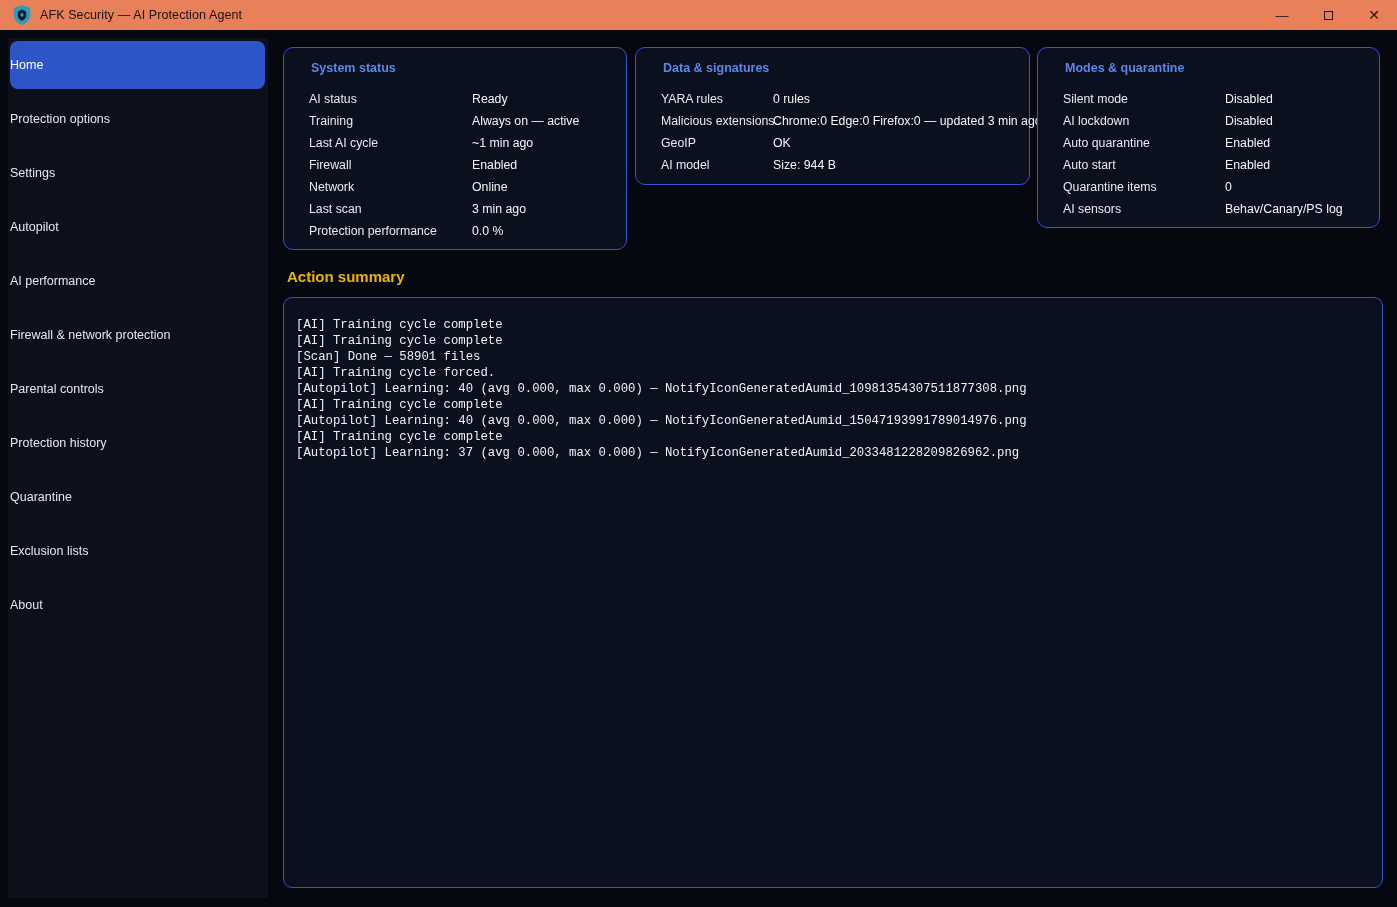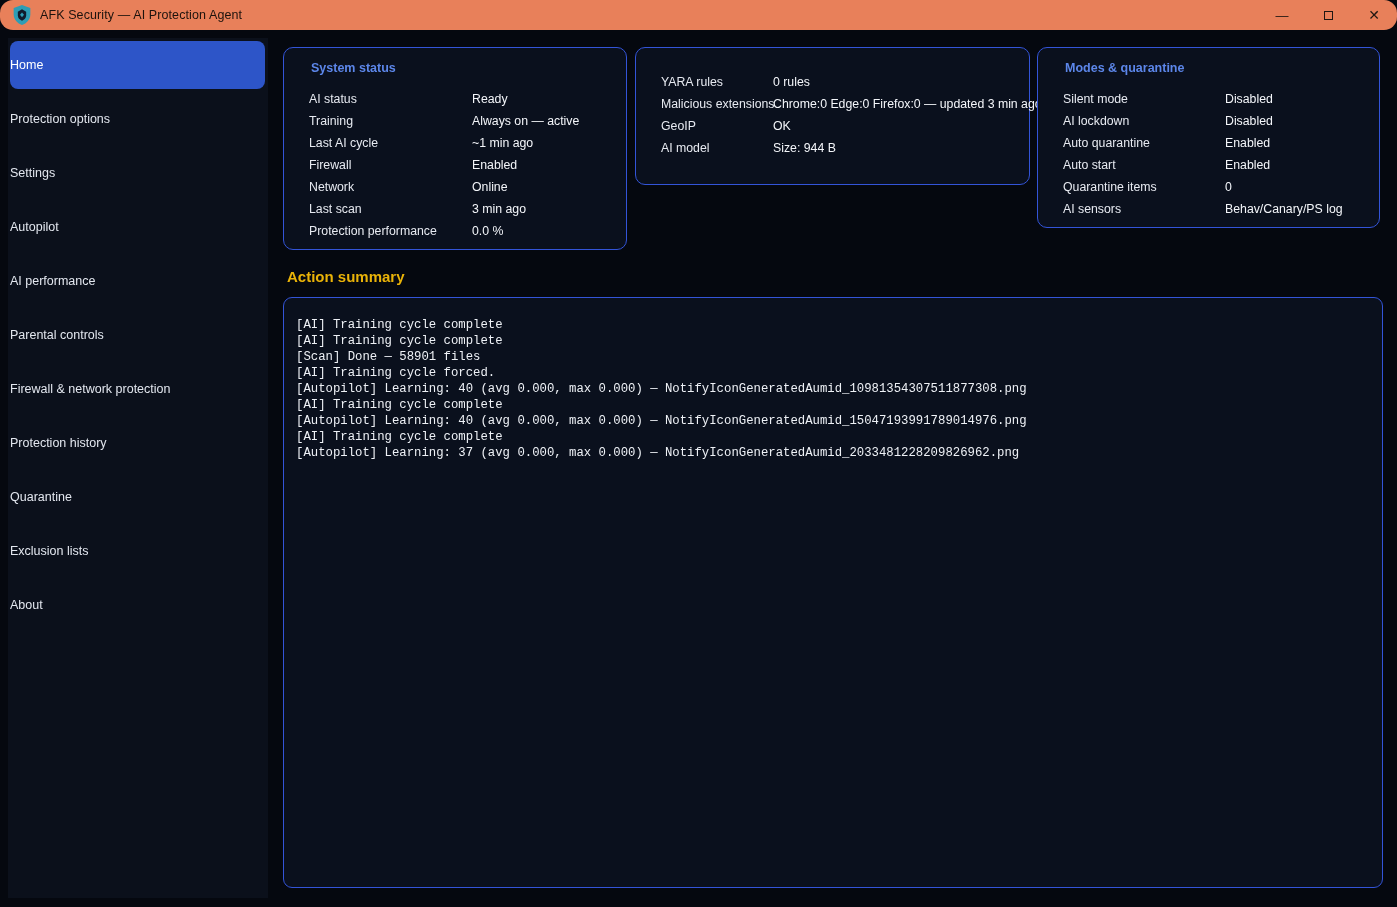--- a/index.html
+++ b/index.html
@@ -9,21 +9,21 @@
     background: #05080f;
     font-family: "Liberation Sans", sans-serif;
     overflow: hidden;
     color: #eef1f6;
   }
 
   
   .titlebar {
     position: absolute; left: 0; top: 0; width: 1397px; height: 30px;
     background: #e8805a;
-    display: flex; align-items: center; border-radius: 13px;
+    display: flex; align-items: center;
   }
   .app-icon { margin-left: 12px; width: 20px; height: 22px; display: flex; align-items: center; }
   .titlebar .title {
     margin-left: 8px; font-size: 12.5px; color: #1c120d; letter-spacing: .1px;
   }
   .win-controls { margin-left: auto; display: flex; height: 30px; }
   .wc {
     width: 46px; height: 30px; display: flex; align-items: center; justify-content: center;
     color: #201712; font-size: 13px; cursor: default;
   }
@@ -119,22 +119,22 @@
   </div>
 </div>
 
 <div class="sidebar-panel"></div>
 <div class="nav">
     <div class="nav-item active">Home</div>
     <div class="nav-item">Protection options</div>
     <div class="nav-item">Settings</div>
     <div class="nav-item">Autopilot</div>
     <div class="nav-item">AI performance</div>
+    <div class="nav-item">Firewall &amp; network protection</div>
     <div class="nav-item">Parental controls</div>
-    <div class="nav-item">Firewall &amp; network protection</div>
     <div class="nav-item">Protection history</div>
     <div class="nav-item">Quarantine</div>
     <div class="nav-item">Exclusion lists</div>
     <div class="nav-item">About</div>
   </div>
 
 <div class="card card-1">
   <div class="card-title">System status</div>
   <div class="rows">
       <div class="row">
@@ -162,20 +162,21 @@
         <span class="val">3 min ago</span>
       </div>
       <div class="row">
         <span class="lbl">Protection performance</span>
         <span class="val">0.0 %</span>
       </div>
     </div>
 </div>
 
 <div class="card card-2">
+  <div class="card-title">Data &amp; signatures</div>
   <div class="rows">
       <div class="row">
         <span class="lbl">YARA rules</span>
         <span class="val">0 rules</span>
       </div>
       <div class="row">
         <span class="lbl">Malicious extensions</span>
         <span class="val">Chrome:0 Edge:0 Firefox:0 — updated 3 min ago</span>
       </div>
       <div class="row">

